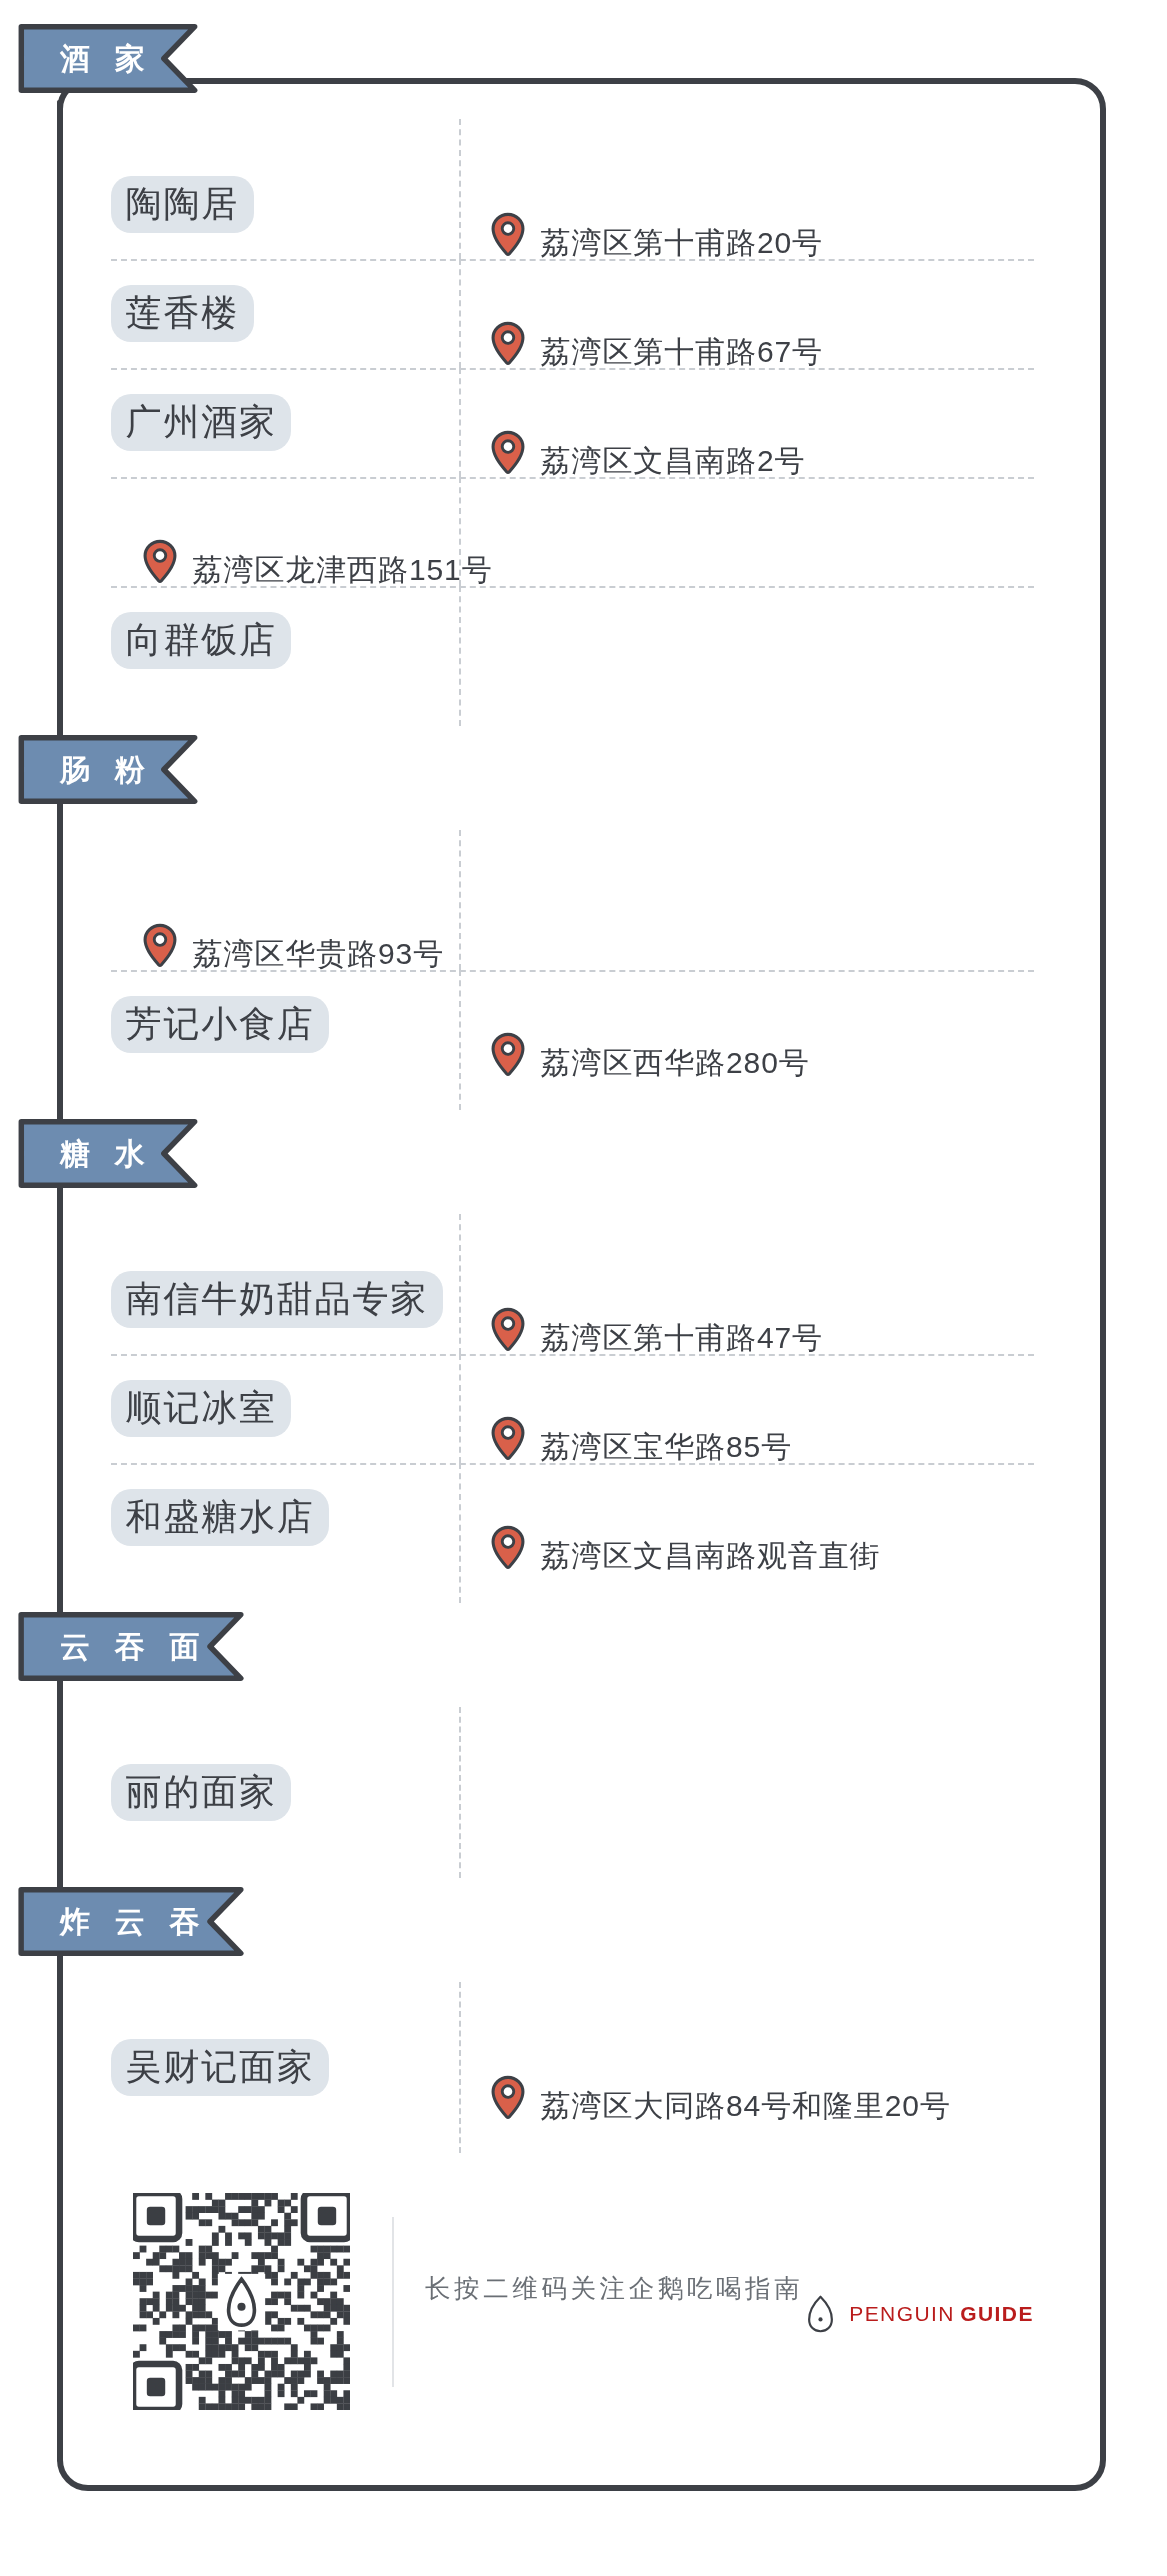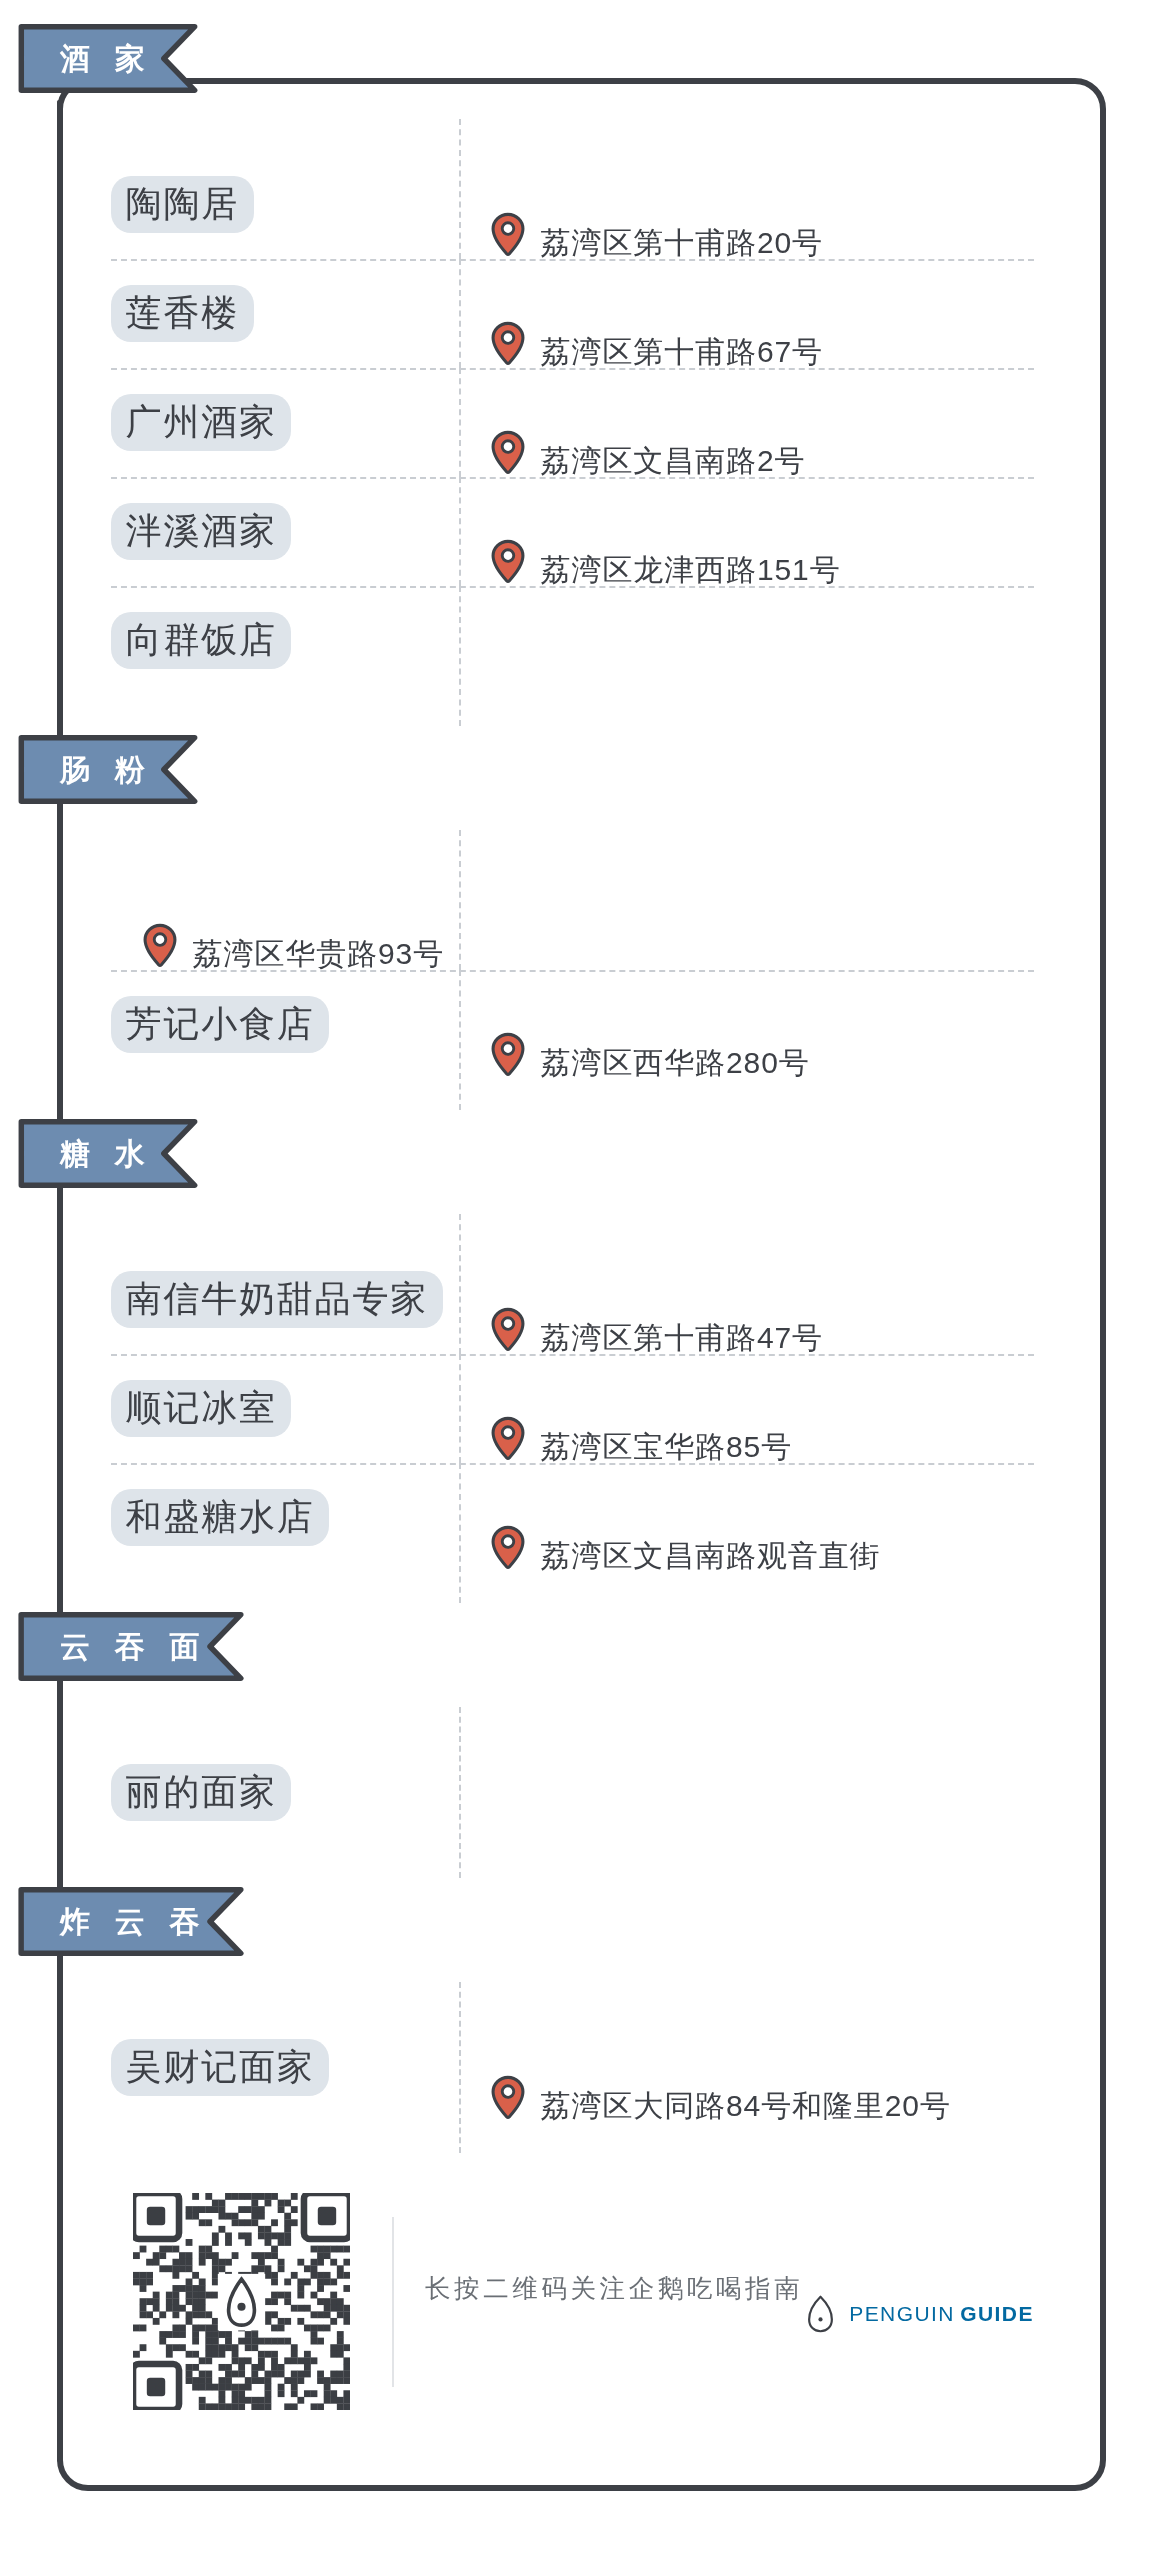--- a/index.html
+++ b/index.html
@@ -122,21 +122,21 @@
   #foot-divider{
     width:1.8px;height:170px;background:#e2e4e7;margin:0 31px 0 42px;
   }
   #foot-right{display:flex;flex-direction:row;justify-content:center;}
   .foot-line{
     font-size:25.5px;color:#6a6f75;letter-spacing:3.6px;line-height:1.46;
     white-space:nowrap;
   }
   #logo-row{display:flex;align-items:center;margin-top:24px;}
   #logo-mark{width:35px;height:40px;margin-right:11px;flex:0 0 auto;}
-  .logo-text{font-size:21px;letter-spacing:1.4px;color:#0369a1;}
+  .logo-text{font-size:21px;letter-spacing:1.4px;color:#b91c1c;}
   .logo-text b{font-weight:700;}
   .logo-text span.thin{font-weight:400;}
 </style>
 </head>
 <body>
 
 <div id="frame"></div>
 <div id="spine"></div>
 
 <div id="stack">
@@ -183,23 +183,20 @@
           <div class="vsep"></div>
           <div class="cell-addr">
             <span class="pin"><svg viewBox="0 0 40 52" width="36" height="47">
                 <path d="M20 2.5c-9.2 0-16.6 7.2-16.6 16.1 0 10.9 13.2 25.6 15.3 27.9a1.8 1.8 0 0 0 2.6 0c2.1-2.3 15.3-17 15.3-27.9C36.6 9.7 29.2 2.5 20 2.5z" fill="#d9604a" stroke="#3d4046" stroke-width="3.4" stroke-linejoin="round"></path>
                 <circle cx="20" cy="18.3" r="6.4" fill="#ffffff" stroke="#3d4046" stroke-width="3.2"></circle>
               </svg></span>
             <span class="addr">荔湾区文昌南路2号</span>
           </div>
         </div>
         <div class="row">
-          <div class="cell-name">
-            <span class="chip">泮溪酒家</span>
-          </div>
           <div class="vsep"></div>
           <div class="cell-addr">
             <span class="pin"><svg viewBox="0 0 40 52" width="36" height="47">
                 <path d="M20 2.5c-9.2 0-16.6 7.2-16.6 16.1 0 10.9 13.2 25.6 15.3 27.9a1.8 1.8 0 0 0 2.6 0c2.1-2.3 15.3-17 15.3-27.9C36.6 9.7 29.2 2.5 20 2.5z" fill="#d9604a" stroke="#3d4046" stroke-width="3.4" stroke-linejoin="round"></path>
                 <circle cx="20" cy="18.3" r="6.4" fill="#ffffff" stroke="#3d4046" stroke-width="3.2"></circle>
               </svg></span>
             <span class="addr">荔湾区龙津西路151号</span>
           </div>
         </div>
         <div class="row">

